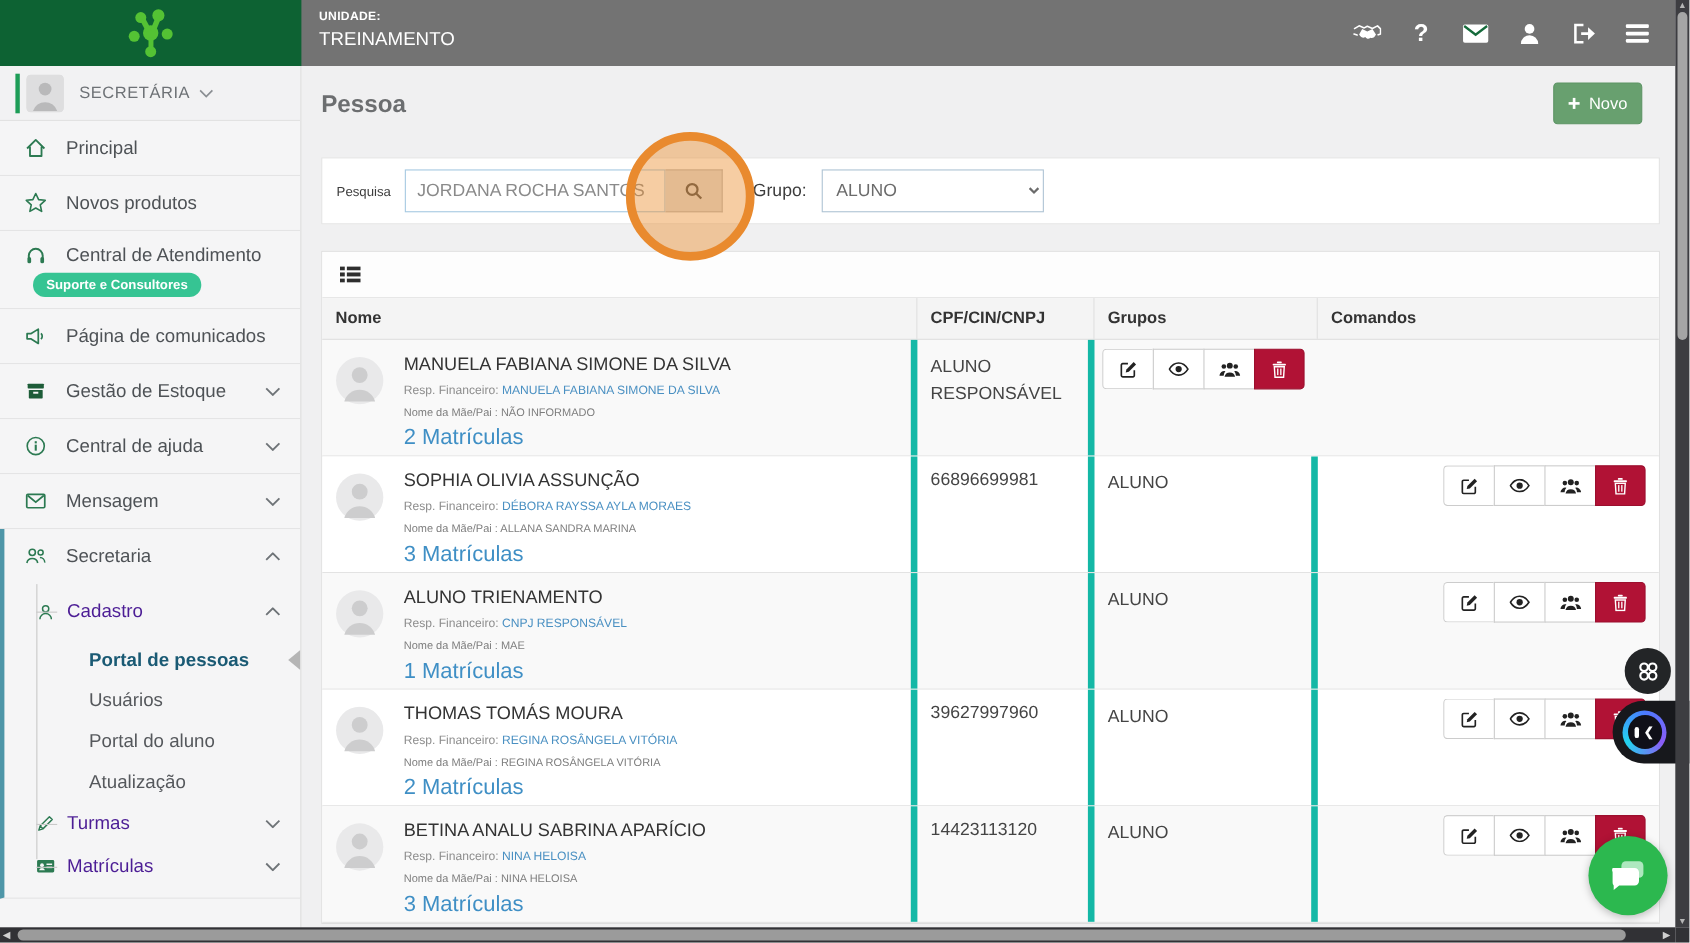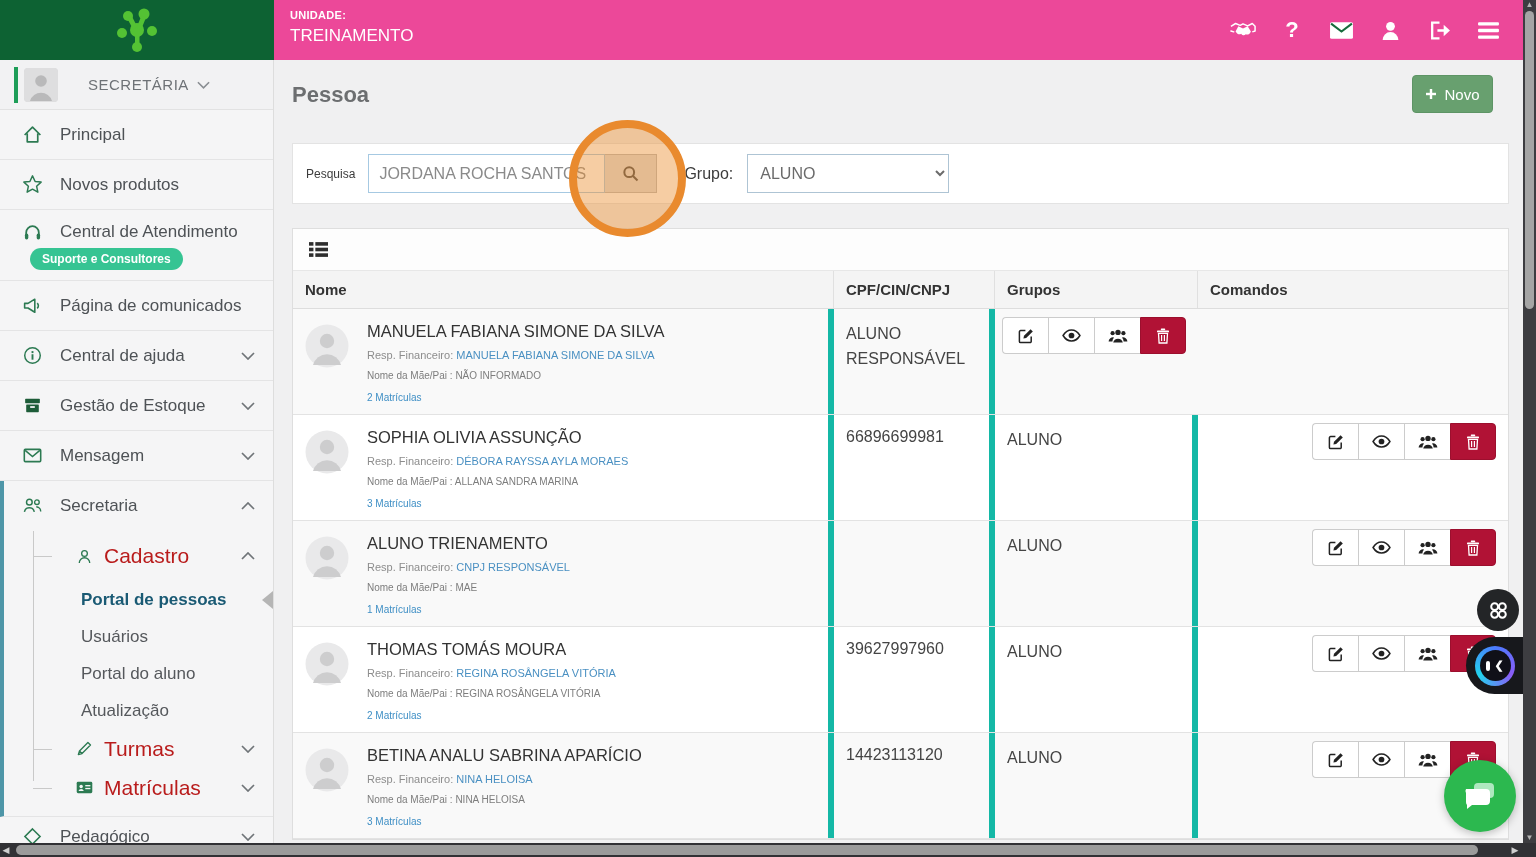--- a/index.html
+++ b/index.html
@@ -1,21 +1,21 @@
 <!DOCTYPE html>
 <html><head>
 <meta charset="utf-8">
 <style>
   * { margin:0; padding:0; box-sizing:border-box; }
   html,body { width:1536px; height:857px; overflow:hidden; }
   body { font-family:"Liberation Sans", sans-serif; background:#f0f0f1; position:relative; }
   svg { display:block; }
 
   
-  .topbar { position:absolute; left:0; top:0; width:1523px; height:60px; background:#ec4899; z-index:5; }
+  .topbar { position:absolute; left:0; top:0; width:1523px; height:60px; background:#737373; z-index:5; }
   .topbar-left { position:absolute; left:0; top:0; width:274px; height:60px; background:#0d6233; display:flex; align-items:center; justify-content:center; }
   .unit { position:absolute; left:290px; top:9px; color:#fff; }
   .unit-label { font-size:11px; font-weight:bold; letter-spacing:.3px; }
   .unit-value { font-size:17px; margin-top:5px; }
   .topbar-icons { position:absolute; right:22px; top:0; height:60px; display:flex; align-items:center; gap:23px; }
   .tbicon { width:26px; height:26px; display:flex; align-items:center; justify-content:center; color:#fff; cursor:pointer; }
   .tbicon.q { font-size:22px; font-weight:bold; }
 
   
   .vscroll { position:absolute; right:0; top:0; width:13px; height:843px; background:#3d3d41; z-index:60; }
@@ -24,34 +24,34 @@
   .hscroll { position:absolute; left:0; bottom:0; height:14px; width:1523px; background:#313135; z-index:60; }
   .hscroll .thumb { position:absolute; left:16px; top:2px; height:10px; width:1462px; background:#9b9b9b; border-radius:5px; }
   .hscroll .arrow { position:absolute; top:0; height:14px; width:12px; color:#cfcfcf; font-size:9px; text-align:center; line-height:14px; }
   .corner { position:absolute; right:0; bottom:0; width:13px; height:14px; background:#313135; z-index:61; }
 
   
   .sidebar { position:absolute; left:0; top:60px; width:274px; height:783px; background:#f5f5f6; border-right:1px solid #ddd; overflow:hidden; z-index:2; }
   .profile { height:50px; border-bottom:1px solid #e2e2e2; display:flex; align-items:center; padding-left:14px; background:#f2f2f3; cursor:pointer; }
   .profile-bar { width:4px; height:36px; background:#1d9d57; margin-right:6px; }
   .profile-avatar { width:34px; height:34px; background:#dcdcdc; border-radius:4px; overflow:hidden; }
-  .profile-name { font-size:15px; color:#6e7276; letter-spacing:.5px; margin-left:30px; }
+  .profile-name { font-size:15px; color:#6e7276; letter-spacing:.5px; margin-left:14px; }
   .profile-chev { margin-left:8px; color:#8a8e92; }
 
   .srow { position:relative; height:50px; display:flex; align-items:center; padding-left:22px; border-bottom:1px solid #e4e4e5; font-size:17px; color:#4e5256; cursor:pointer; }
   .srow .sicon { width:22px; height:22px; color:#2c7a52; margin-right:16px; flex:none; }
   .srow .chev { position:absolute; right:18px; color:#6f7478; }
   .srow.tall { height:71px; align-items:flex-start; padding-top:12px; }
   .badge { position:absolute; left:30px; top:38px; background:#36c493; color:#fff; font-size:12px; font-weight:bold; padding:4px 12px; border-radius:11px; }
 
   .sec-block { position:relative; border-left:4px solid #4e96a8; border-bottom:1px solid #e4e4e5; }
   .sec-block .srow { border-bottom:none; padding-left:18px; }
   .tree { position:relative; }
   .tree-vline { position:absolute; left:29px; top:0; height:250px; width:1px; background:#c9c9c9; }
-  .sub-head { position:relative; height:50px; display:flex; align-items:center; padding-left:71px; font-size:21px; color:#b91c1c; cursor:pointer; }
+  .sub-head { position:relative; height:50px; display:flex; align-items:center; padding-left:28px; font-size:17px; color:#4c1d95; cursor:pointer; }
   .sub-head .dash { position:absolute; left:29px; top:50%; width:19px; height:1px; background:#c9c9c9; }
   .sub-head .sicon { width:19px; height:19px; color:#2c7a52; margin-right:10px; }
   .sub-head .chev { position:absolute; right:18px; color:#6f7478; }
   .leaf { height:37px; display:flex; align-items:center; padding-left:77px; font-size:17px; color:#55585c; cursor:pointer; position:relative; }
   .leaf.active { color:#1a5a74; font-weight:bold; }
   .leaf-marker { position:absolute; right:0; top:50%; margin-top:-9px; width:0; height:0; border-top:9px solid transparent; border-bottom:9px solid transparent; border-right:11px solid #b5b5b5; }
   .srow.cut { border-bottom:none; height:40px; }
 
   
   .content { position:absolute; left:275px; top:60px; width:1248px; height:783px; background:#f0f0f1; overflow:hidden; }
@@ -74,21 +74,21 @@
   .tbody .trow { display:grid; grid-template-columns:541px 161px 203px 1fr; border-bottom:1px solid #e3e3e3; height:106px; background:#fff; }
   .tbody .trow:nth-child(odd) { background:#f9f9f9; }
   .cell { border-right:6px solid #14b8a6; padding:13px 12px; overflow:hidden; }
   .cell:last-child { border-right:none; }
   .c-nome { display:flex; gap:18px; }
   .avatar { width:44px; height:44px; flex:none; margin-top:2px; }
   .pname { font-size:16.5px; color:#333; margin-bottom:8px; cursor:pointer; }
   .resp-line { font-size:11px; color:#8d8d8d; margin-bottom:9px; }
   .resp-line a { color:#4a90c2; text-decoration:none; cursor:pointer; }
   .parent-line { font-size:10px; color:#7d7d7d; margin-bottom:6px; }
-  .matriculas { font-size:10px; color:#3f8fc5; text-decoration:none; cursor:pointer; display:inline-block; }
+  .matriculas { font-size:20px; color:#3f8fc5; text-decoration:none; cursor:pointer; display:inline-block; }
   .c-cpf, .c-grupos { font-size:16px; color:#444; }
   .c-grupos { white-space:pre-line; line-height:1.55; }
   .c-cmd { display:flex; justify-content:flex-end; align-items:flex-start; padding:8px 12px; }
   .btn-group { display:flex; }
   .abtn { width:46px; height:37px; background:#fff; border:1px solid #ccc; border-right-width:0; display:flex; align-items:center; justify-content:center; color:#222; cursor:pointer; }
   .btn-group .abtn:first-child { border-radius:4px 0 0 4px; }
   .abtn.danger { background:#b11235; border:1px solid #9c0f2e; color:#fff; border-radius:0 4px 4px 0; }
 
   
   .highlight-circle { position:absolute; left:569px; top:120px; width:117px; height:117px; border-radius:50%; border:8px solid #e98a2e; background:rgba(235,144,52,.45); z-index:40; pointer-events:none; }
@@ -349,39 +349,39 @@
   </div>
   <div class="srow">
     <span class="sicon">
         <svg width="21" height="21">
           <use href="#i-megaphone"></use>
         </svg>
       </span>
     <span>Página de comunicados</span>
   </div>
   <div class="srow">
+    <span class="sicon" style="color:#1d5c38">
+        <svg width="21" height="21">
+          <use href="#i-box"></use>
+        </svg>
+      </span>
+    <span>Gestão de Estoque</span>
+    <span class="chev">
+        <svg width="14" height="8">
+          <use href="#i-chev-down"></use>
+        </svg>
+      </span>
+  </div>
+  <div class="srow">
     <span class="sicon">
         <svg width="21" height="21">
           <use href="#i-info"></use>
         </svg>
       </span>
     <span>Central de ajuda</span>
-    <span class="chev">
-        <svg width="14" height="8">
-          <use href="#i-chev-down"></use>
-        </svg>
-      </span>
-  </div>
-  <div class="srow">
-    <span class="sicon" style="color:#1d5c38">
-        <svg width="21" height="21">
-          <use href="#i-box"></use>
-        </svg>
-      </span>
-    <span>Gestão de Estoque</span>
     <span class="chev">
         <svg width="14" height="8">
           <use href="#i-chev-down"></use>
         </svg>
       </span>
   </div>
   <div class="srow">
     <span class="sicon">
         <svg width="21" height="21">
           <use href="#i-mail"></use>
@@ -463,33 +463,20 @@
         <span class="chev">
             <svg width="14" height="8">
               <use href="#i-chev-down"></use>
             </svg>
           </span>
       </div>
       <div style="height:9px"></div>
     </div>
   </div>
 
-  <div class="srow cut">
-    <span class="sicon">
-        <svg width="21" height="21">
-          <use href="#i-diamond"></use>
-        </svg>
-      </span>
-    <span>Pedagógico</span>
-    <span class="chev">
-        <svg width="14" height="8">
-          <use href="#i-chev-down"></use>
-        </svg>
-      </span>
-  </div>
 </aside>
 
 <main class="content">
   <h1 class="page-title">Pessoa</h1>
   <button class="btn-novo">
     <span>
         <svg width="12" height="12">
           <use href="#i-plus"></use>
         </svg>
       </span>

